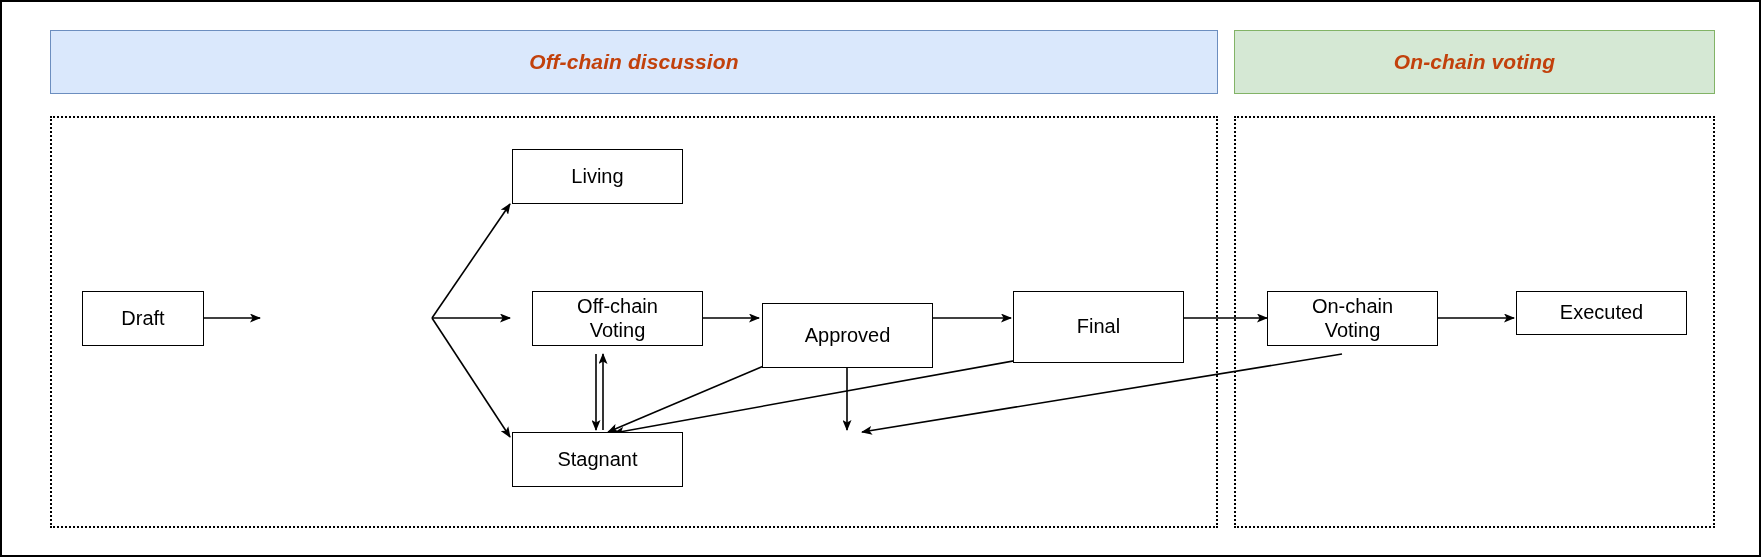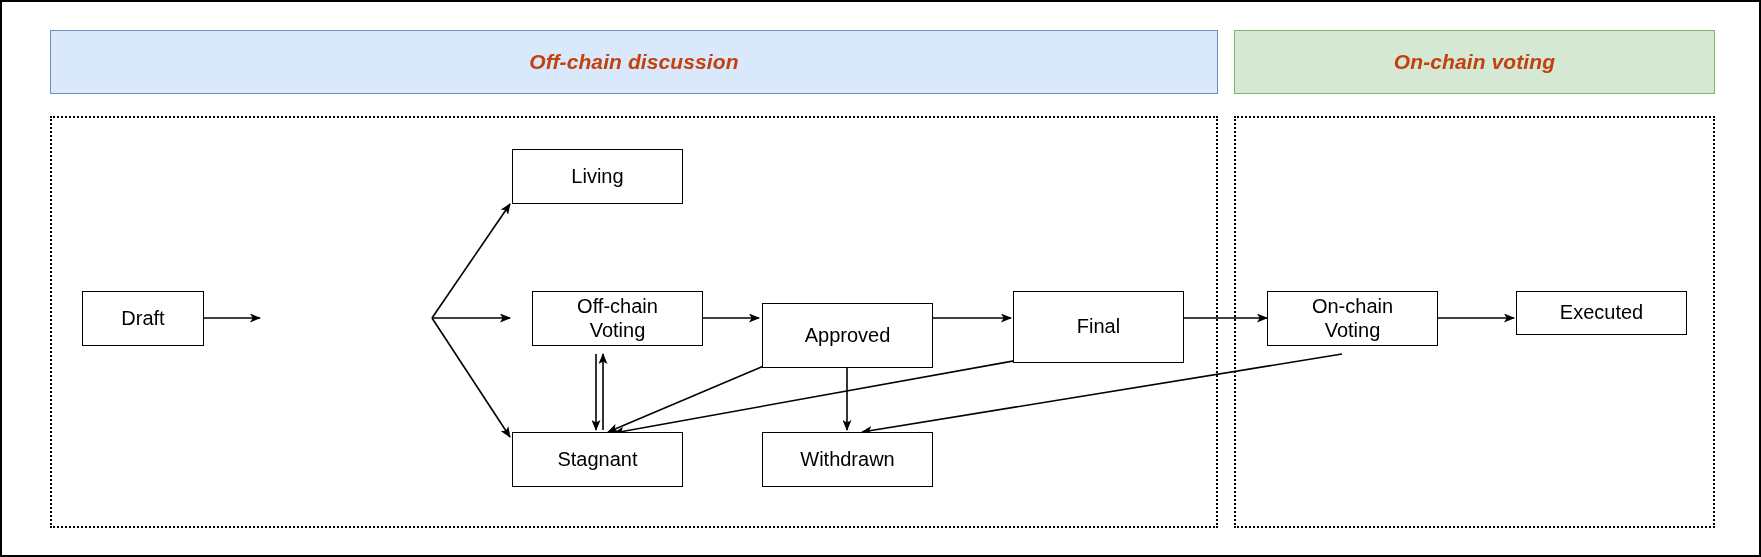--- a/index.html
+++ b/index.html
@@ -162,23 +162,20 @@
   </div>
 
   <div class="node" style="left:1011px; top:289px; width:171px; height:72px;">
     <span>Final</span>
   </div>
 
   <div class="node" style="left:510px; top:430px; width:171px; height:55px;">
     <span>Stagnant</span>
   </div>
 
-  <div class="node" style="left:760px; top:430px; width:171px; height:55px;">
-    <span>Withdrawn</span>
-  </div>
 
   <div class="node" style="left:1265px; top:289px; width:171px; height:55px;">
     <span>On-chain
 Voting</span>
   </div>
 
   <div class="node" style="left:1514px; top:289px; width:171px; height:44px;">
     <span>Executed</span>
   </div>
 

